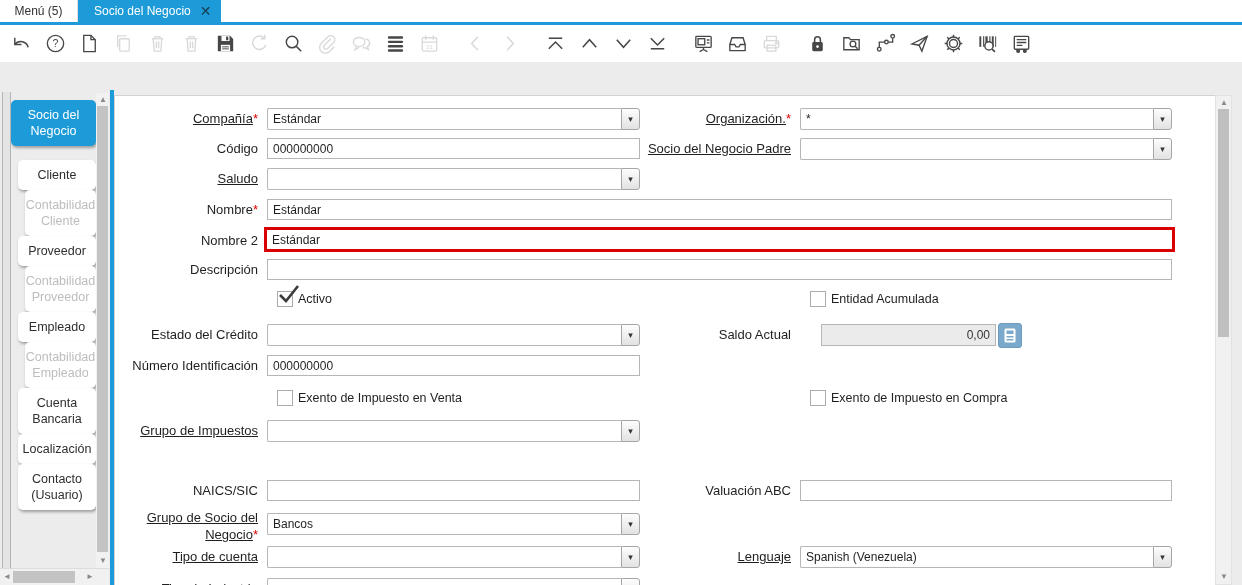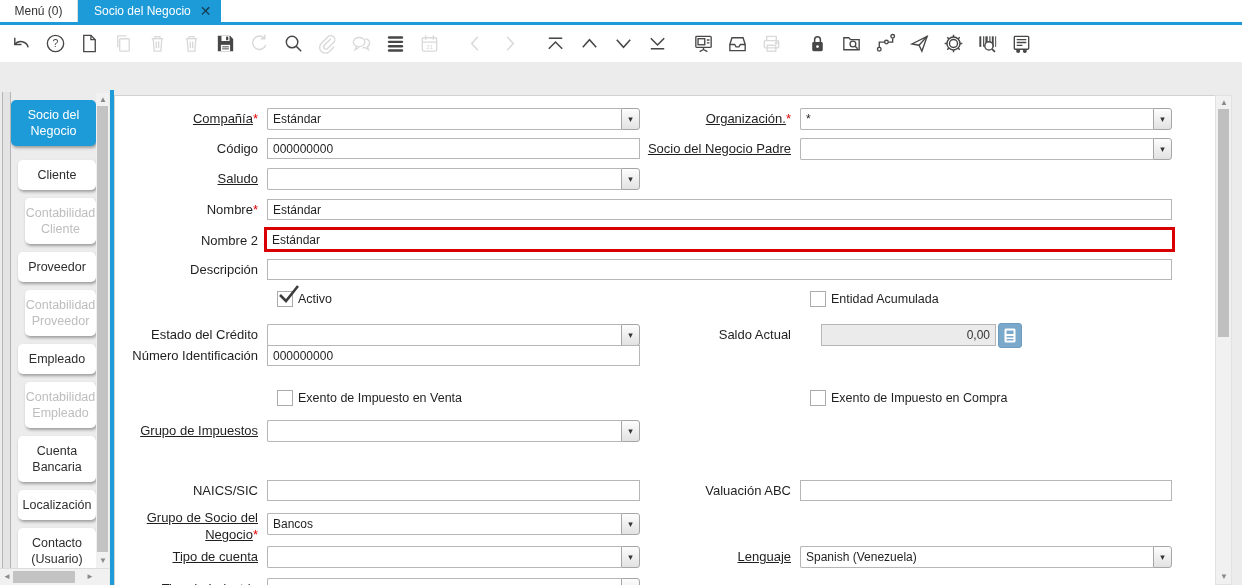--- a/index.html
+++ b/index.html
@@ -19,21 +19,21 @@
   .tbi{width:23px;height:23px;color:#474747;display:inline-flex;align-items:center;justify-content:center;flex:none;}
   .tbi.dis{color:#d9d9d9;}
   .tbi.gap{margin-left:12px;}
   .tbi svg{width:23px;height:23px;}
   
   .main{position:absolute;top:62px;left:0;width:1242px;bottom:0;background:#ececec;}
   .westStrip{position:absolute;left:2px;top:30px;bottom:0;width:7px;background:#e4e4e4;
              border-left:1px solid #b5b5b5;border-right:1px solid #b5b5b5;}
   .sbTabs{position:absolute;left:11px;top:38px;width:85px;bottom:17px;overflow:hidden;}
   .sbTab{position:relative;background:#fff;border-radius:5px;box-shadow:1px 2px 3px rgba(0,0,0,.33);
-         margin-bottom:8px;display:flex;align-items:center;justify-content:center;text-align:center;
+         display:flex;align-items:center;justify-content:center;text-align:center;
          font-size:12.5px;color:#2e2e2e;box-sizing:border-box;line-height:1.3;overflow:hidden;cursor:pointer;}
   .sbTab.h1{min-height:30px;} .sbTab.h2{min-height:46px;}
   .sbTab.lv1{margin-left:7px;} .sbTab.lv2{margin-left:14px;}
   .sbTab.active{background:#1d9bd8;color:#fff;margin-bottom:14px;}
   .sbTab.dis{color:#bdbdbd;cursor:default;}
   .sbVscroll{position:absolute;left:96px;top:31px;width:13px;bottom:17px;background:#f1f1f1;}
   .sbVscroll .thumb{position:absolute;left:1px;right:1px;top:13px;bottom:16px;background:#c3c3c3;}
   .sbHscroll{position:absolute;left:0;bottom:0;height:16px;width:109px;background:#f1f1f1;border-top:1px solid #dcdcdc;}
   .sbHscroll .thumb{position:absolute;left:13px;width:62px;top:2px;bottom:2px;background:#c3c3c3;}
   .arr{position:absolute;color:#8a8a8a;font-size:8px;line-height:8px;}
@@ -70,21 +70,21 @@
   .saldoWrap{display:flex;align-items:flex-start;}
   .saldoWrap .tin{width:175px;flex:none;height:22px;margin-left:21px;}
   .calcBtn{width:24px;height:25px;margin-left:2px;background:#7ba9cb;border:1px solid #6d9cbf;border-radius:3px;
            display:flex;align-items:center;justify-content:center;box-sizing:border-box;cursor:pointer;margin-top:-1px;}
 </style>
 </head>
 <body>
 
 <div class="tabbar">
   <div class="tab menu">
-    <span>Menú (0)</span>
+    <span>Menú (5)</span>
   </div>
   <div class="tab active">
     <span>Socio del Negocio</span>
     <span class="close">✕</span>
   </div>
 </div>
 
 <div class="toolbar">
   <span class="tbi">
       <svg viewBox="0 0 24 24" fill="none" stroke="currentColor" stroke-width="1.5">
@@ -427,21 +427,21 @@
             <svg width="12" height="15">
               <rect x="0.5" y="0.5" width="11" height="14" rx="1.5" fill="#fff"></rect>
               <rect x="2.5" y="2.5" width="7" height="3.5" fill="#7ba9cb"></rect>
               <rect x="2.5" y="8" width="7" height="1.5" fill="#7ba9cb"></rect>
               <rect x="2.5" y="11" width="7" height="1.5" fill="#7ba9cb"></rect>
             </svg>
           </div>
       </div>
     </div>
 
-    <div class="row" style="top:249px;">
+    <div class="row" style="top:259px;">
       <span class="lbl l1">Número Identificación</span>
       <div class="f1"><input class="tin" value="000000000" style=""></div>
     </div>
 
     <div class="row" style="top:292px;height:20px;">
       <div class="f1">
         <div class="cbwrap">
           <span class="cb"></span>
           <span class="cbLabel">Exento de Impuesto en Venta</span>
         </div>

